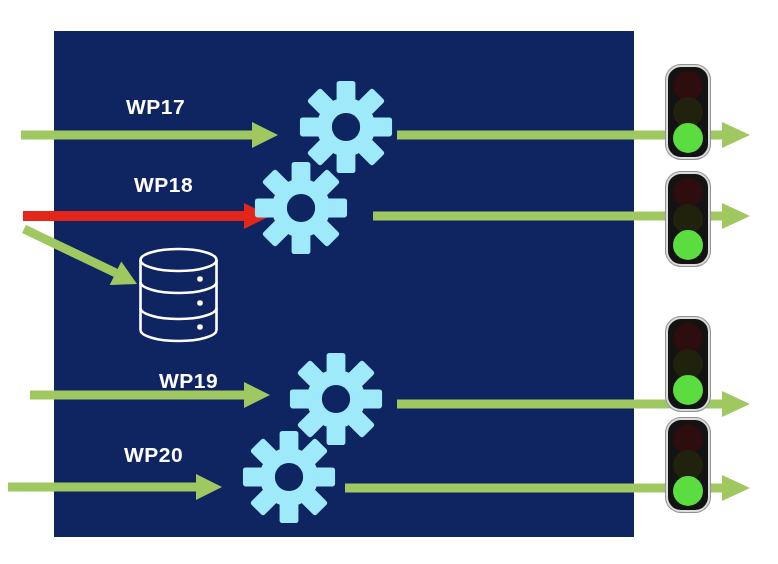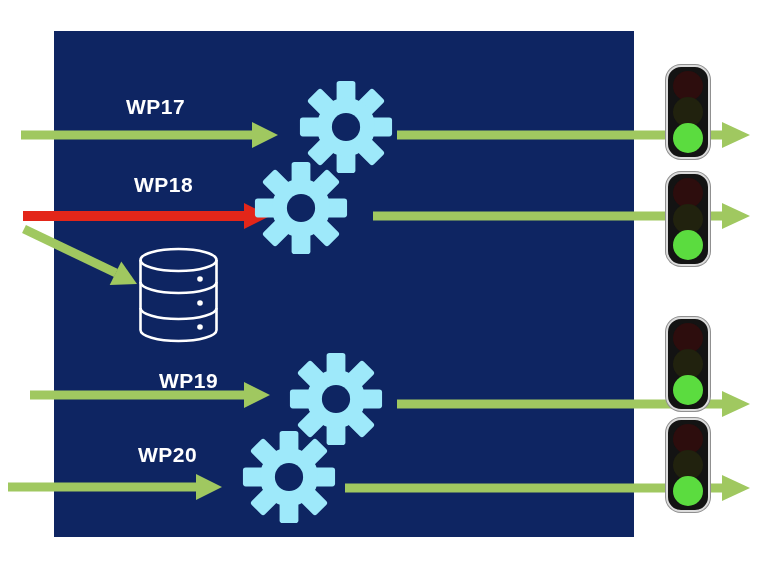--- a/index.html
+++ b/index.html
@@ -34,21 +34,21 @@
     color:var(--label_text,#ffffff);
     font-weight:bold;
     font-size:21px;
     letter-spacing:0.5px;
     line-height:26px;
     white-space:nowrap;
   }
   .lbl1{left:126px;top:94px;}
   .lbl2{left:134px;top:172px;}
   .lbl3{left:131px;top:368px;margin-left:28px;}
-  .lbl4{left:138px;top:442px;}
+  .lbl4{left:124px;top:442px;}
   .tlight{
     position:absolute;
     left:666px;
     width:44px;height:94px;
     box-sizing:border-box;
     background:var(--light_body,#131313);
     border:2px solid #dcdcdc;
     box-shadow:0 0 0 1px #909090;
     border-radius:15px;
   }

